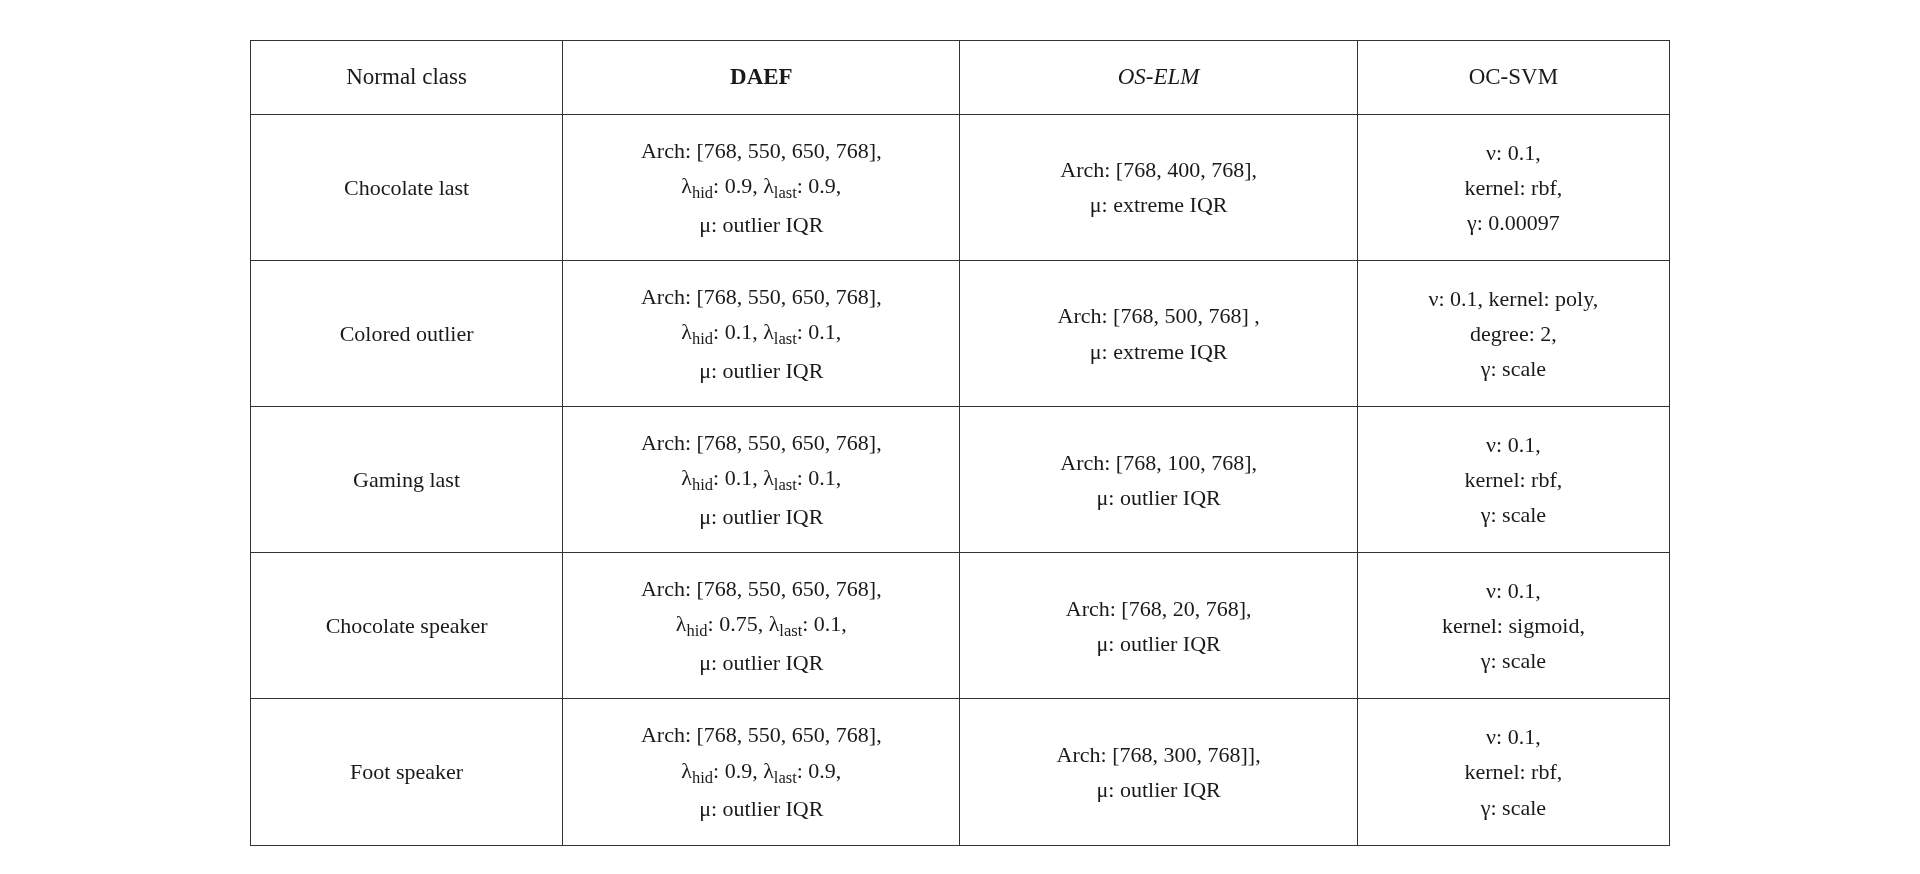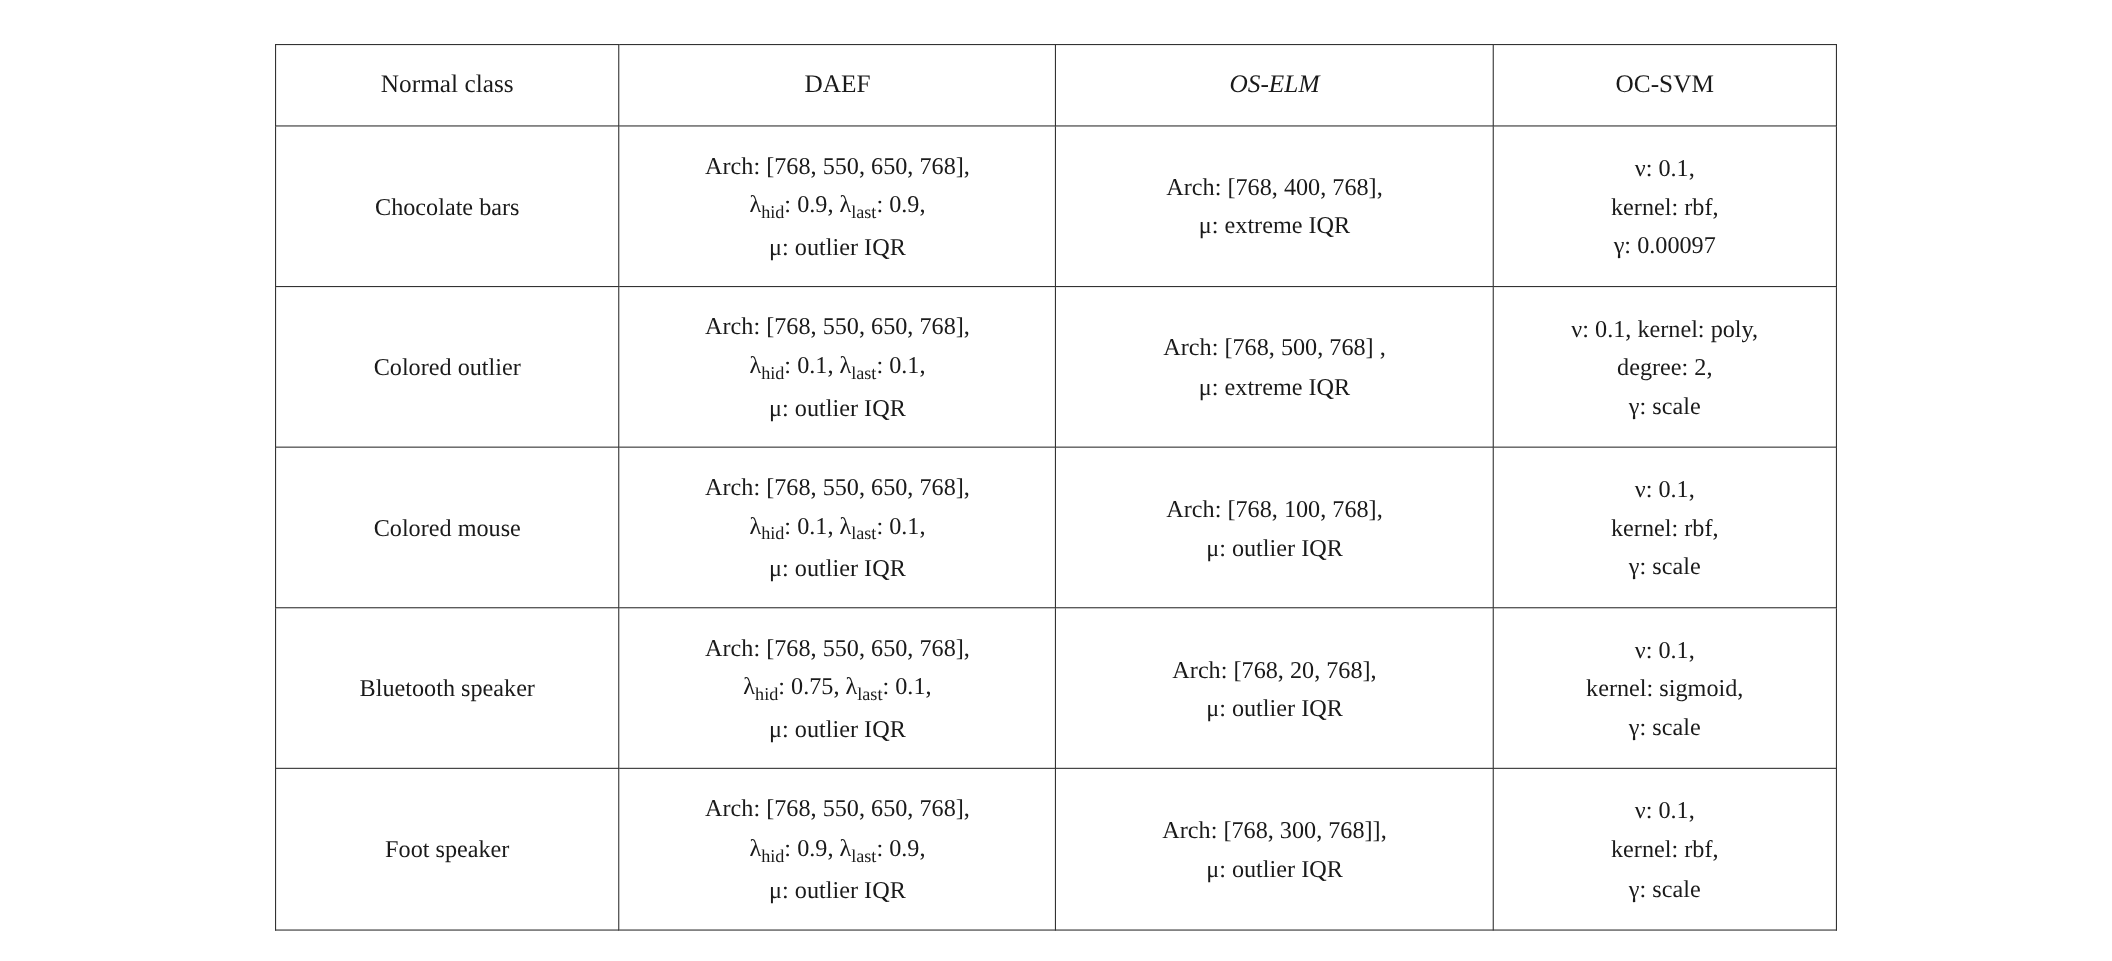--- a/index.html
+++ b/index.html
@@ -46,20 +46,21 @@
     tbody td {
       font-weight: normal;
     }
 
     .normal-class-col {
       width: 22%;
     }
 
     .daef-col {
       width: 28%;
+      font-weight: bold;
     }
 
     .oselm-col {
       width: 28%;
       font-style: italic;
     }
 
     .ocsvm-col {
       width: 22%;
       font-family: Liberation Serif, serif;
@@ -77,39 +78,39 @@
     <thead>
       <tr>
         <th class="normal-class-col">Normal class</th>
         <th class="daef-col">DAEF</th>
         <th class="oselm-col">OS-ELM</th>
         <th class="ocsvm-col">OC-SVM</th>
       </tr>
     </thead>
     <tbody id="table-body">
     <tr>
-          <td>Chocolate bars</td>
+          <td>Chocolate last</td>
           <td>Arch: [768, 550, 650, 768],<br>λ<sub>hid</sub>: 0.9, λ<sub>last</sub>: 0.9,<br>μ: outlier IQR</td>
           <td>Arch: [768, 400, 768],<br>μ: extreme IQR</td>
           <td>ν: 0.1,<br>kernel: rbf,<br>γ: 0.00097</td>
         </tr>
         <tr>
           <td>Colored outlier</td>
           <td>Arch: [768, 550, 650, 768],<br>λ<sub>hid</sub>: 0.1, λ<sub>last</sub>: 0.1,<br>μ: outlier IQR</td>
           <td>Arch: [768, 500, 768] ,<br>μ: extreme IQR</td>
           <td>ν: 0.1, kernel: poly,<br>degree: 2,<br>γ: scale</td>
         </tr>
         <tr>
-          <td>Colored mouse</td>
+          <td>Gaming last</td>
           <td>Arch: [768, 550, 650, 768],<br>λ<sub>hid</sub>: 0.1, λ<sub>last</sub>: 0.1,<br>μ: outlier IQR</td>
           <td>Arch: [768, 100, 768],<br>μ: outlier IQR</td>
           <td>ν: 0.1,<br>kernel: rbf,<br>γ: scale</td>
         </tr>
         <tr>
-          <td>Bluetooth speaker</td>
+          <td>Chocolate speaker</td>
           <td>Arch: [768, 550, 650, 768],<br>λ<sub>hid</sub>: 0.75, λ<sub>last</sub>: 0.1,<br>μ: outlier IQR</td>
           <td>Arch: [768, 20, 768],<br>μ: outlier IQR</td>
           <td>ν: 0.1,<br>kernel: sigmoid,<br>γ: scale</td>
         </tr>
         <tr>
           <td>Foot speaker</td>
           <td>Arch: [768, 550, 650, 768],<br>λ<sub>hid</sub>: 0.9, λ<sub>last</sub>: 0.9,<br>μ: outlier IQR</td>
           <td>Arch: [768, 300, 768]],<br>μ: outlier IQR</td>
           <td>ν: 0.1,<br>kernel: rbf,<br>γ: scale</td>
         </tr>

